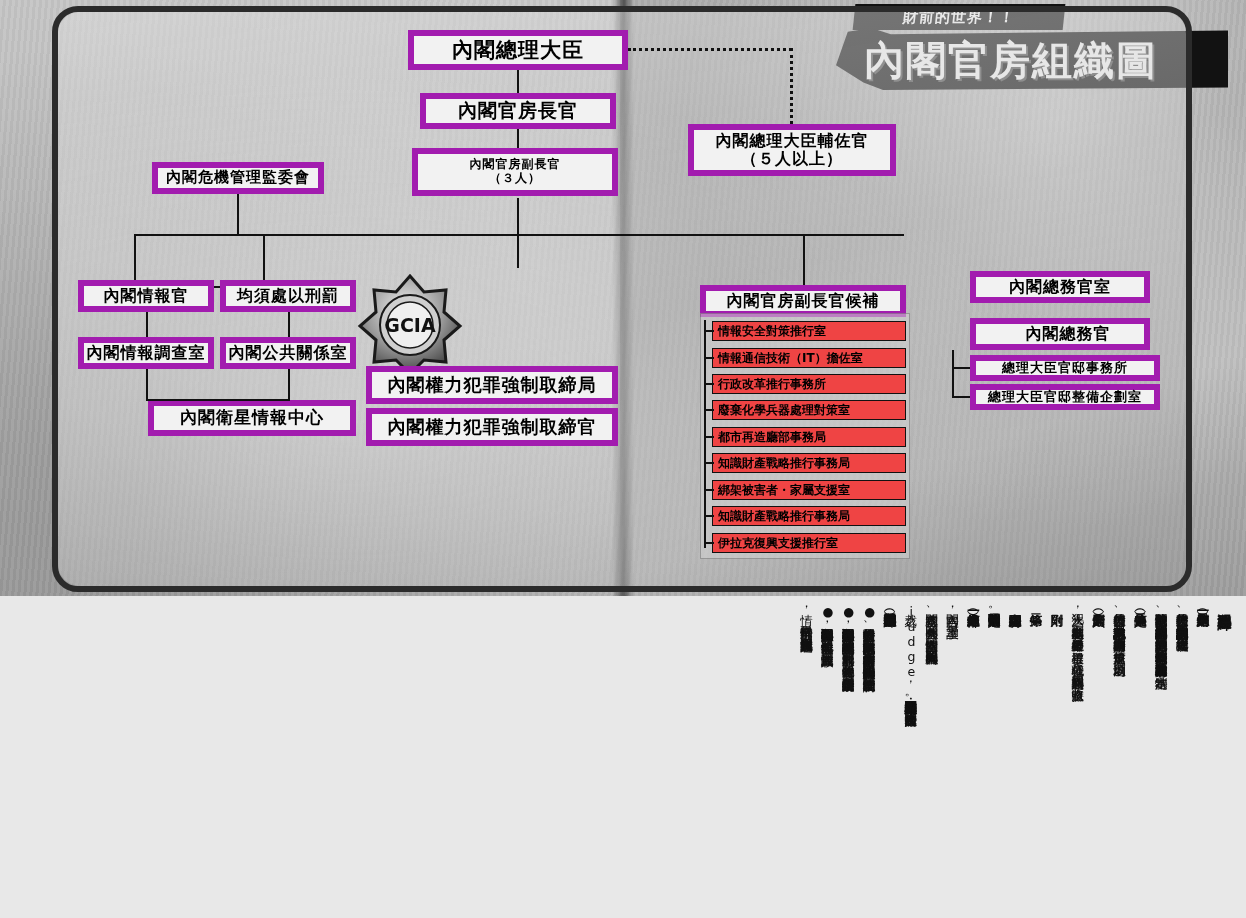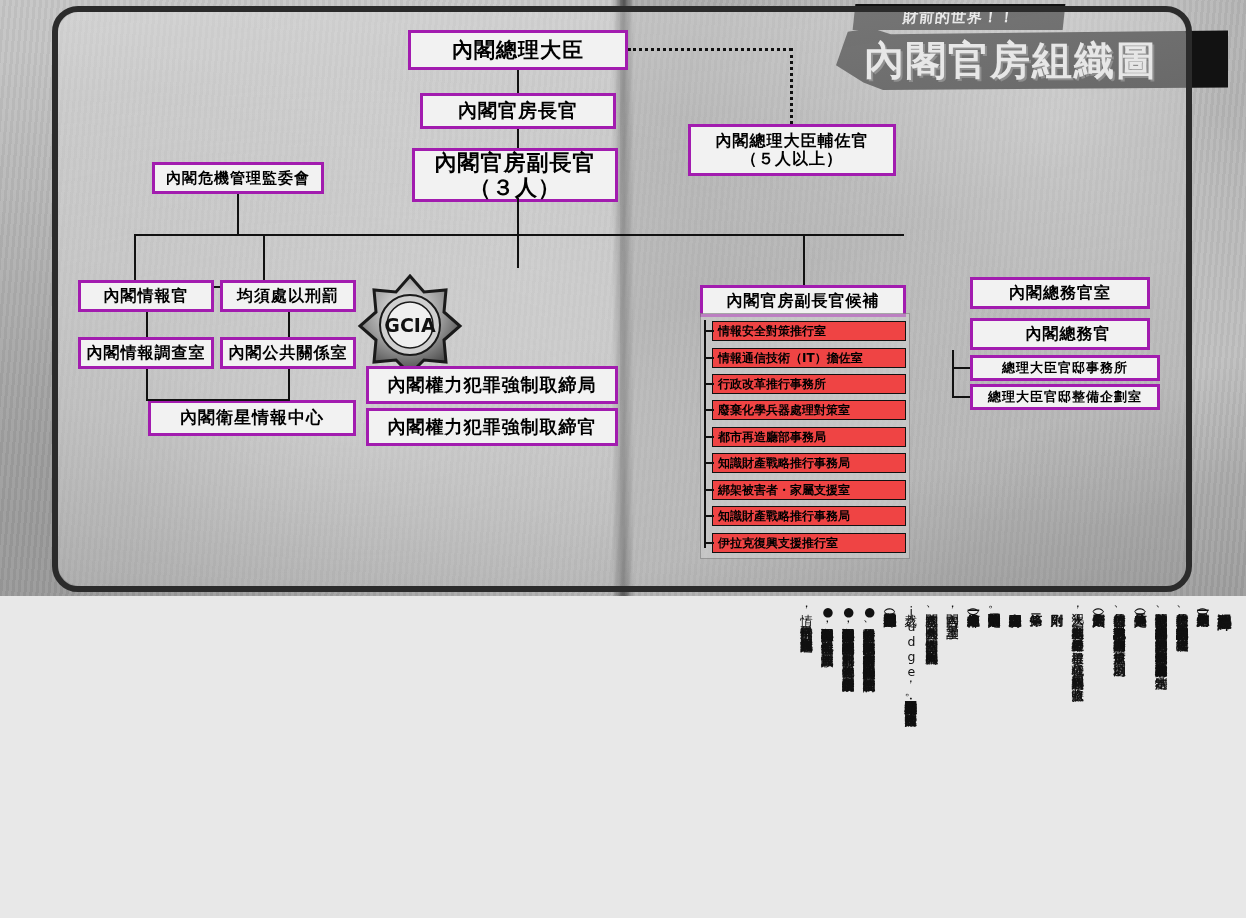--- a/index.html
+++ b/index.html
@@ -48,29 +48,29 @@
     background:
       radial-gradient(ellipse at 25% 70%,rgba(255,255,255,.35),rgba(255,255,255,0) 60%),
       linear-gradient(170deg,rgba(220,220,220,.55),rgba(150,150,150,.35));
     pointer-events:none;
   }
 
   
   .box{
     position:absolute;
     background:#f2f2f2;
-    border:3px solid #a21caf;
+    border:6px solid #a21caf;
     color:#000;
     font-weight:700;
     display:flex;align-items:center;justify-content:center;
     text-align:center;
     line-height:1.15;
     box-sizing:border-box;
     letter-spacing:1px;
-    font-family:Liberation Sans, sans-serif;
+    font-family:Liberation Serif, serif;
   }
   .line{position:absolute;background:#111;}
   .line.h{height:2px;}
   .line.v{width:2px;}
   .dot{position:absolute;height:0;border-top:3px dotted #111;}
   .dotv{position:absolute;width:0;border-left:3px dotted #111;}
 
   
   #sublist{
     position:absolute;left:700px;top:313px;width:210px;height:246px;
@@ -145,21 +145,21 @@
   <div id="titletext">內閣官房組織圖</div>
 </div>
 
 <div id="panel"></div>
 <div id="panel-fill"></div>
 
 <div class="box" style="left:408px;top:30px;width:220px;height:40px;font-size:21px;">內閣總理大臣</div>
 
 <div class="box" style="left:420px;top:93px;width:196px;height:36px;font-size:19px;">內閣官房長官</div>
 
-<div class="box" style="left:412px;top:148px;width:206px;height:54px;font-size:22px;white-space:pre-line;">內閣官房副長官
+<div class="box" style="left:412px;top:148px;width:206px;height:48px;font-size:12px;white-space:pre-line;">內閣官房副長官
 （３人）</div>
 
 <div class="box" style="left:688px;top:124px;width:208px;height:52px;font-size:16px;white-space:pre-line;">內閣總理大臣輔佐官
 （５人以上）</div>
 
 <div class="box" style="left:152px;top:162px;width:172px;height:32px;font-size:15px;">內閣危機管理監委會</div>
 
 <div class="line v" style="left:517px;top:70px;height:23px;"></div>
 <div class="line v" style="left:517px;top:129px;height:19px;"></div>
 <div class="line v" style="left:517px;top:198px;height:36px;"></div>
@@ -224,21 +224,21 @@
 <div class="line h" style="left:704px;top:330px;width:10px;"></div>
 <div class="line h" style="left:704px;top:357px;width:10px;"></div>
 <div class="line h" style="left:704px;top:383px;width:10px;"></div>
 <div class="line h" style="left:704px;top:409px;width:10px;"></div>
 <div class="line h" style="left:704px;top:436px;width:10px;"></div>
 <div class="line h" style="left:704px;top:462px;width:10px;"></div>
 <div class="line h" style="left:704px;top:489px;width:10px;"></div>
 <div class="line h" style="left:704px;top:515px;width:10px;"></div>
 <div class="line h" style="left:704px;top:542px;width:10px;"></div>
 
-<div class="box" style="left:970px;top:277px;width:180px;height:32px;font-size:16px;">內閣總務官室</div>
+<div class="box" style="left:970px;top:271px;width:180px;height:32px;font-size:16px;">內閣總務官室</div>
 <div class="box" style="left:970px;top:318px;width:180px;height:32px;font-size:16px;padding-left:16px;">內閣總務官</div>
 <div class="box" style="left:970px;top:355px;width:190px;height:26px;font-size:13px;">總理大臣官邸事務所</div>
 <div class="box" style="left:970px;top:384px;width:190px;height:26px;font-size:13px;">總理大臣官邸整備企劃室</div>
 <div class="line v" style="left:952px;top:350px;height:48px;"></div>
 <div class="line h" style="left:952px;top:367px;width:18px;"></div>
 <div class="line h" style="left:952px;top:396px;width:18px;"></div>
 
 <div id="bottom">
   <div id="bottom-inner">
     <div class="col head">權力犯罪取締法</div>

